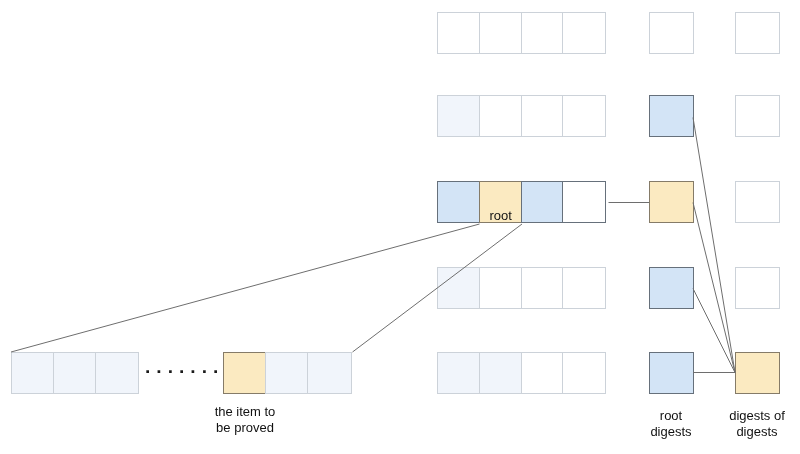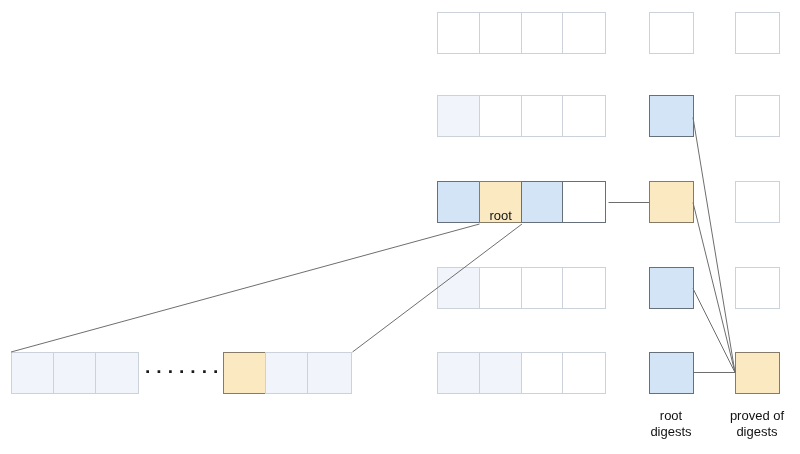--- a/index.html
+++ b/index.html
@@ -57,28 +57,32 @@
     <line x1="522" y1="224" x2="352.5" y2="352"></line>
     <line x1="608.5" y1="202.5" x2="649" y2="202.5"></line>
     <line x1="693" y1="117.5" x2="735" y2="372.5"></line>
     <line x1="693" y1="202.5" x2="735" y2="372.5"></line>
     <line x1="693" y1="288.5" x2="735" y2="372.5"></line>
     <line x1="693" y1="372.5" x2="735" y2="372.5"></line>
   </svg>
 
   <div id="ellipsis">········</div>
 
+  <div id="caption-item" class="caption">
+    <span>the item to</span><br>
+    <span>be proved</span>
+  </div>
 
   <div id="caption-level" class="caption">
     <span>root</span><br>
     <span>digests</span>
   </div>
 
   <div id="caption-dod" class="caption">
-    <span>proved of</span><br>
+    <span>digests of</span><br>
     <span>digests</span>
   </div>
 
 <div class="cell white" style="left: 437px; top: 12px; width: 43.75px; height: 42px;"></div>
     <div class="cell white" style="left: 478.75px; top: 12px; width: 43.75px; height: 42px;"></div>
     <div class="cell white" style="left: 520.5px; top: 12px; width: 43.75px; height: 42px;"></div>
     <div class="cell white" style="left: 562.25px; top: 12px; width: 43.75px; height: 42px;"></div>
     <div class="cell white" style="left: 649px; top: 12px; width: 45px; height: 42px;"></div>
     <div class="cell white" style="left: 735px; top: 12px; width: 45px; height: 42px;"></div>
     <div class="cell tint" style="left: 437px; top: 95px; width: 43.75px; height: 42px;"></div>

